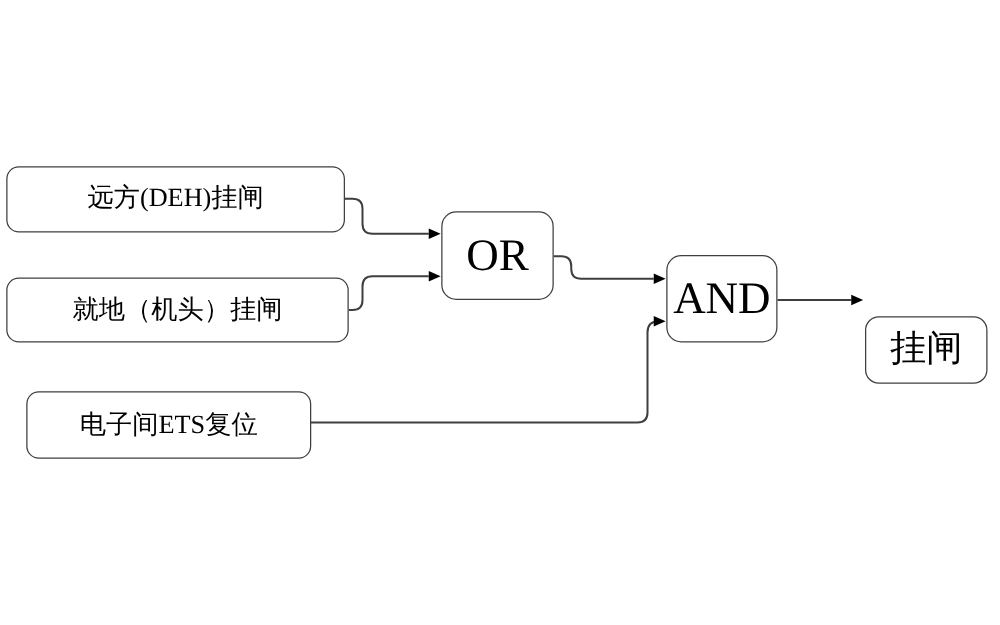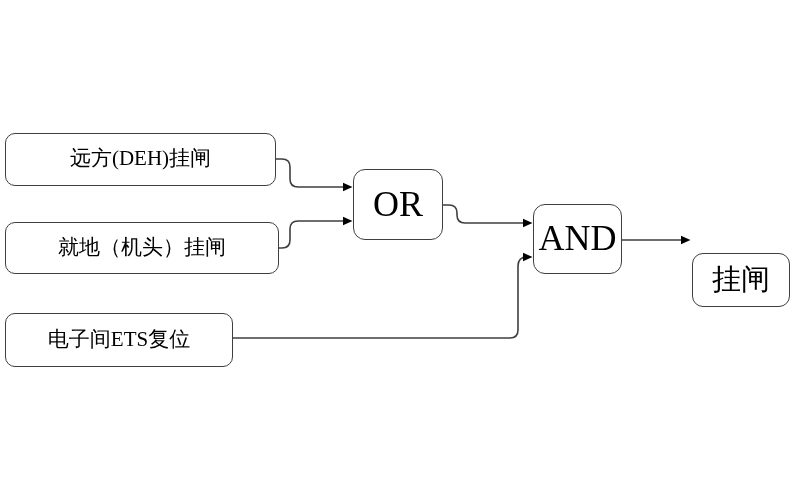--- a/index.html
+++ b/index.html
@@ -46,21 +46,21 @@
     display: block;
     line-height: 1;
     padding-bottom: 2px;
   }
   .input-node { font-size: 21px; }
   .gate-node  { font-size: 36px; border-radius: 12px; }
   .output-node{ font-size: 29px; border-radius: 11px; }
 
   #n-input1 { left: 5px;   top: 133px; width: 271px; height: 53px; }
   #n-input2 { left: 5px;   top: 222px; width: 274px; height: 52px; }
-  #n-input3 { left: 5px;   top: 313px; width: 228px; height: 54px; }
+  #n-input3 { left: 21px;   top: 313px; width: 228px; height: 54px; }
   #n-or     { left: 353px; top: 169px; width: 90px;  height: 71px; }
   #n-and    { left: 533px; top: 204px; width: 89px;  height: 70px; }
   #n-output { left: 692px; top: 213px; width: 98px;  height: 54px; margin-top: 40px; }
 </style>
 </head>
 <body>
 
 <div id="canvas">
 
   <svg id="wires" width="800" height="500" viewBox="0 0 800 500">

